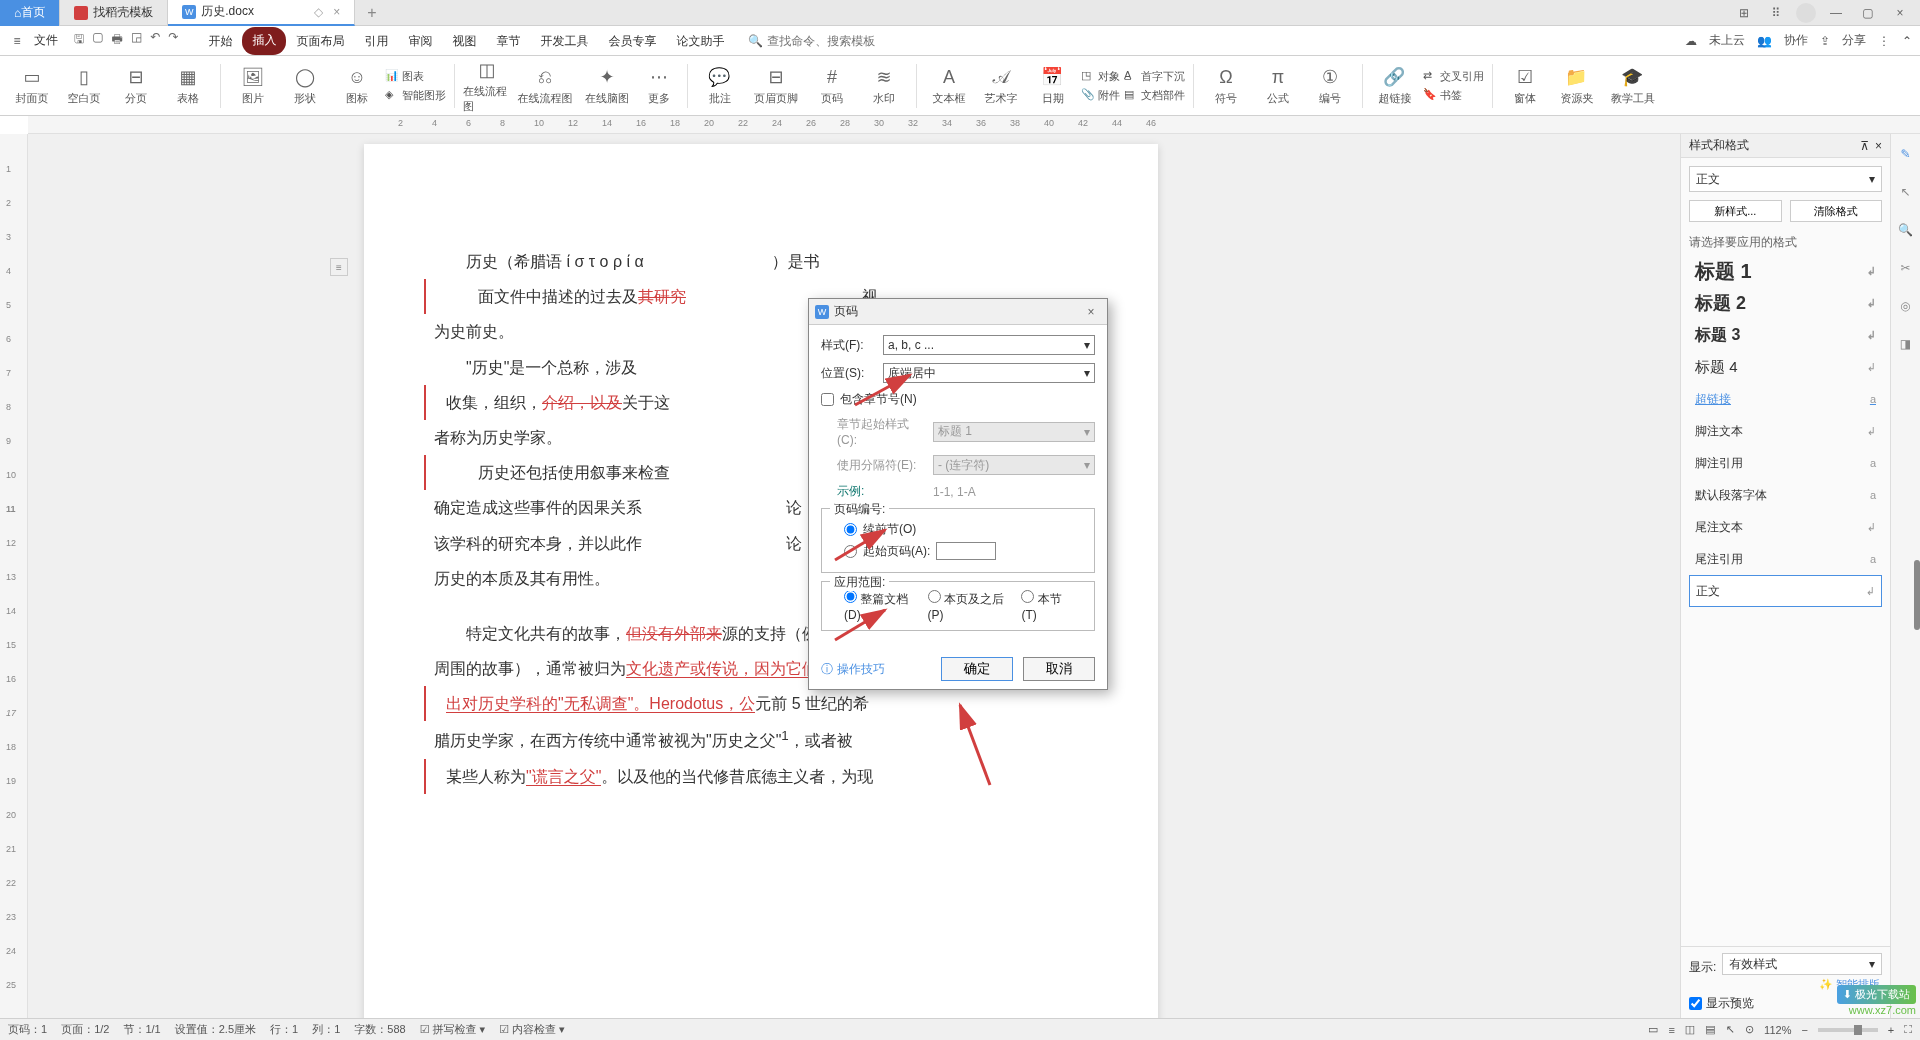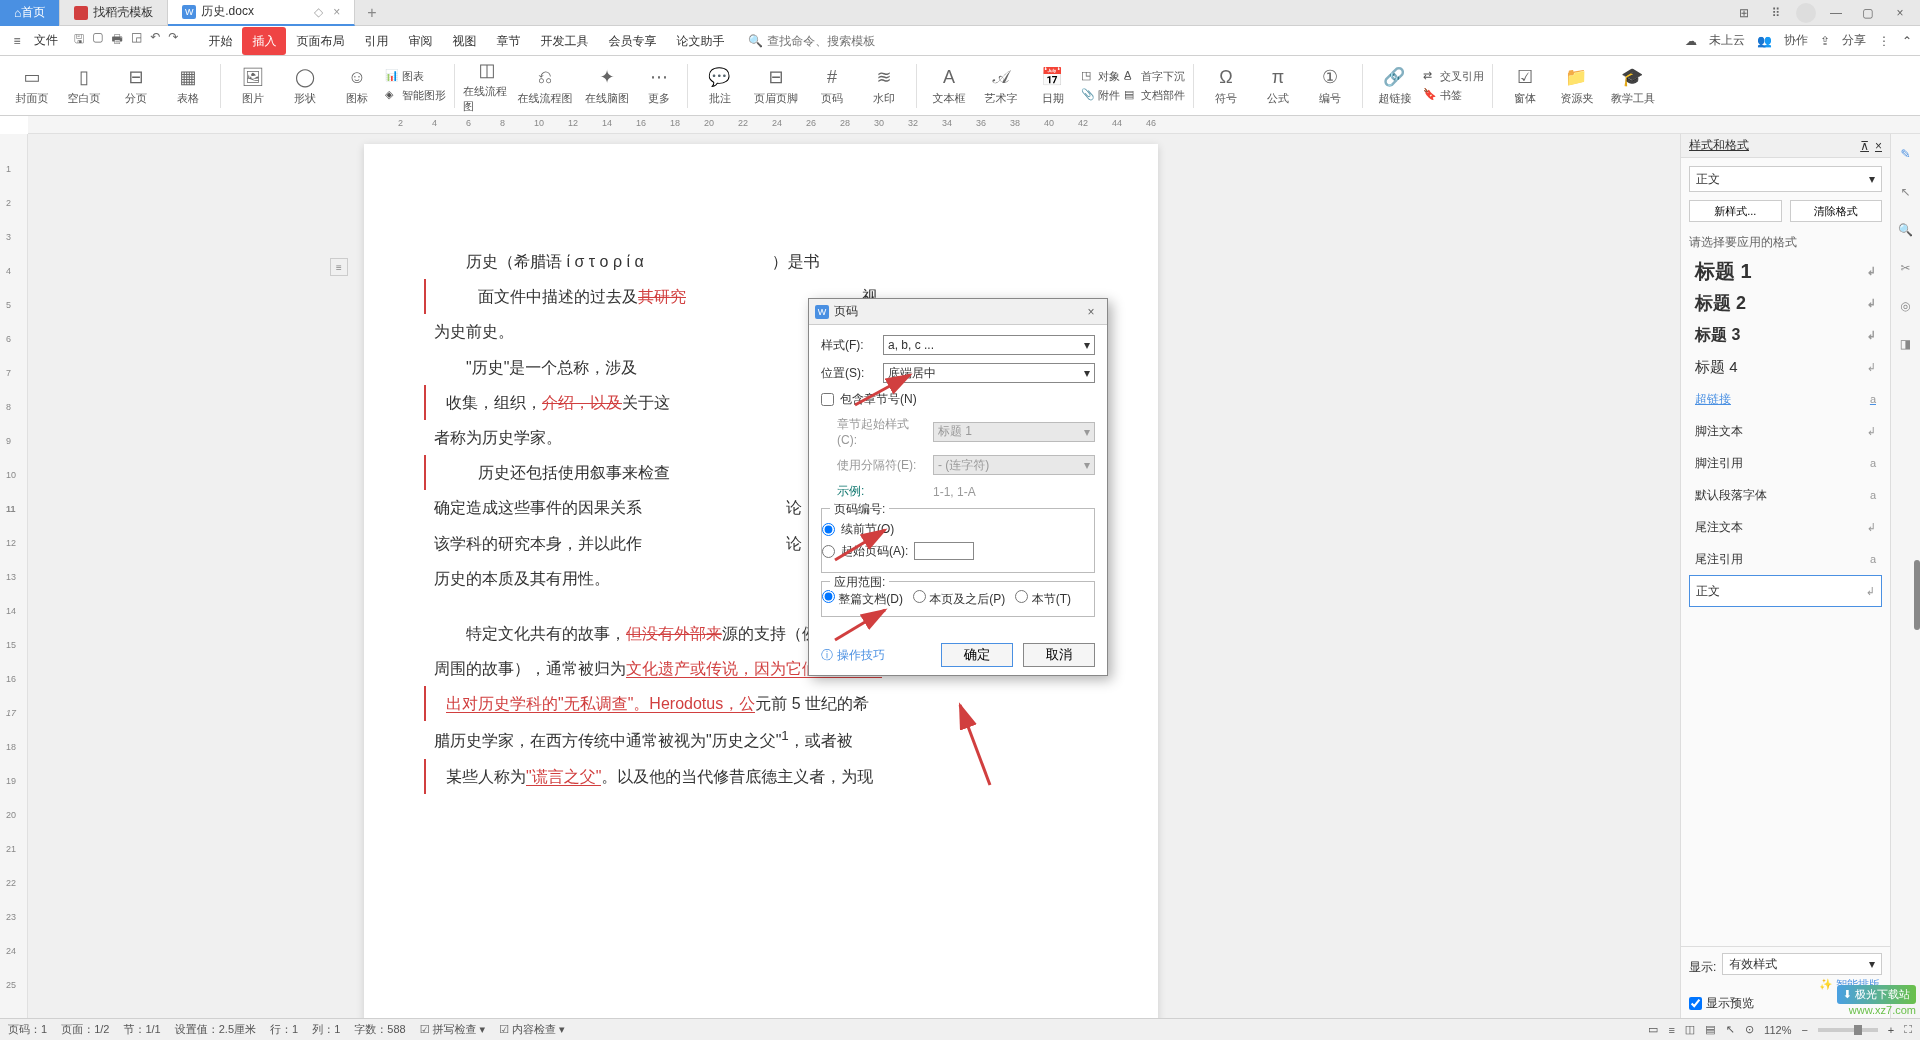--- a/index.html
+++ b/index.html
@@ -17,21 +17,21 @@
 .title-right { margin-left: auto; display: flex; align-items: center; gap: 8px; padding-right: 8px; }
 .win-btn { width: 24px; height: 20px; display: flex; align-items: center; justify-content: center; color: #666; }
 
 
 .menu-bar { height: 30px; display: flex; align-items: center; border-bottom: 1px solid #d0d0d0; padding: 0 8px; }
 .menu-bar .mini-icon { width: 18px; height: 18px; display: flex; align-items: center; justify-content: center; color: #555; margin-right: 2px; }
 .file-label { padding: 0 6px; }
 .qat { display: flex; gap: 8px; margin: 0 10px; color: #666; }
 .menu-tabs { display: flex; gap: 0; margin-left: 10px; }
 .menu-tab { padding: 0 10px; height: 28px; line-height: 28px; cursor: pointer; }
-.menu-tab.sel { background: #ef4444; color: #fff; border-radius: 3px; }
+.menu-tab.sel { background: #7f1d1d; color: #fff; border-radius: 13px; font-family: Liberation Mono, monospace; }
 .search-box { display: flex; align-items: center; margin-left: 14px; gap: 4px; }
 .search-box input { border: none; outline: none; width: 120px; font-size: 12px; color: #999; }
 .menu-right { margin-left: auto; display: flex; align-items: center; gap: 12px; color: #555; }
 
 
 .ribbon { height: 60px; border-bottom: 1px solid #d0d0d0; display: flex; align-items: center; padding: 0 8px; gap: 4px; }
 .ribbon-item { display: flex; flex-direction: column; align-items: center; justify-content: center; width: 48px; height: 56px; font-size: 11px; color: #555; }
 .ribbon-item .ri-icon { width: 24px; height: 24px; display: flex; align-items: center; justify-content: center; font-size: 18px; color: #666; margin-bottom: 2px; }
 .ribbon-item.narrow { width: 40px; }
 .ribbon-sep { width: 1px; height: 44px; background: #e0e0e0; margin: 0 4px; }
@@ -57,36 +57,36 @@
 
 .dialog { position: absolute; left: 808px; top: 298px; width: 300px; background: #fff; border: 1px solid #888; box-shadow: 4px 4px 12px rgba(0,0,0,0.3); font-size: 12px; z-index: 100; }
 .dlg-title { height: 26px; background: #f0f0f0; display: flex; align-items: center; padding: 0 6px; border-bottom: 1px solid #ccc; }
 .dlg-title .wps-w { background: #4a90e2; color: #fff; width: 14px; height: 14px; font-size: 9px; text-align: center; line-height: 14px; border-radius: 2px; margin-right: 5px; }
 .dlg-title .dlg-close { margin-left: auto; width: 20px; text-align: center; color: #666; }
 .dlg-body { padding: 10px 12px; }
 .dlg-row { display: flex; align-items: center; margin-bottom: 8px; gap: 6px; }
 .dlg-row label { width: 56px; }
 .dlg-row select, .dlg-row .combo { flex: 1; height: 20px; border: 1px solid #888; padding: 0 4px; font-size: 12px; background: #fff; display: flex; align-items: center; justify-content: space-between; }
 .dlg-row .combo.disabled { background: #e8e8e8; color: #999; border-color: #bbb; }
-.fieldset { border: 1px solid #bbb; padding: 8px 0; margin-bottom: 8px; position: relative; }
+.fieldset { border: 1px solid #bbb; padding: 8px 22px; margin-bottom: 8px; position: relative; }
 .fieldset .legend { position: absolute; top: -8px; left: 8px; background: #fff; padding: 0 4px; font-size: 12px; }
 .radio-row { display: flex; align-items: center; gap: 6px; margin: 4px 0; }
 .radio-row input[type=number] { width: 60px; height: 18px; border: 1px solid #888; }
 .range-row { display: flex; gap: 10px; }
 .dlg-footer { display: flex; align-items: center; padding: 8px 12px; gap: 10px; }
 .dlg-footer .tip { color: #4a90e2; display: flex; align-items: center; gap: 4px; }
 .dlg-footer button { width: 72px; height: 24px; border: 1px solid #888; background: #f5f5f5; cursor: pointer; }
 .dlg-footer button.primary { border: 1px solid #4a90e2; }
 
 
 .arrow { position: absolute; z-index: 200; pointer-events: none; }
 
 
 .right-panel { position: absolute; right: 30px; top: 134px; width: 210px; bottom: 22px; background: #fafafa; border-left: 1px solid #ddd; padding: 0; font-size: 12px; }
-.rp-header { height: 24px; background: #f0f0f0; border-bottom: 1px solid #ddd; display: flex; align-items: center; padding: 0 8px; text-decoration: underline; }
+.rp-header { height: 24px; background: #f0f0f0; border-bottom: 1px solid #ddd; display: flex; align-items: center; padding: 0 8px; }
 .rp-header .rp-title { flex: 1; }
 .rp-combo { margin: 8px; height: 26px; border: 1px solid #ccc; display: flex; align-items: center; padding: 0 6px; justify-content: space-between; background: #fff; }
 .rp-btns { display: flex; gap: 8px; padding: 0 8px 8px; }
 .rp-btns button { flex: 1; height: 22px; border: 1px solid #ccc; background: #fff; font-size: 11px; }
 .rp-label { padding: 4px 8px; color: #666; }
 .style-list { padding: 0 8px; }
 .style-item { height: 32px; display: flex; align-items: center; justify-content: space-between; padding: 0 6px; cursor: pointer; }
 .style-item.h1 { font-size: 20px; font-weight: bold; }
 .style-item.h2 { font-size: 18px; font-weight: bold; }
 .style-item.h3 { font-size: 16px; font-weight: bold; }

